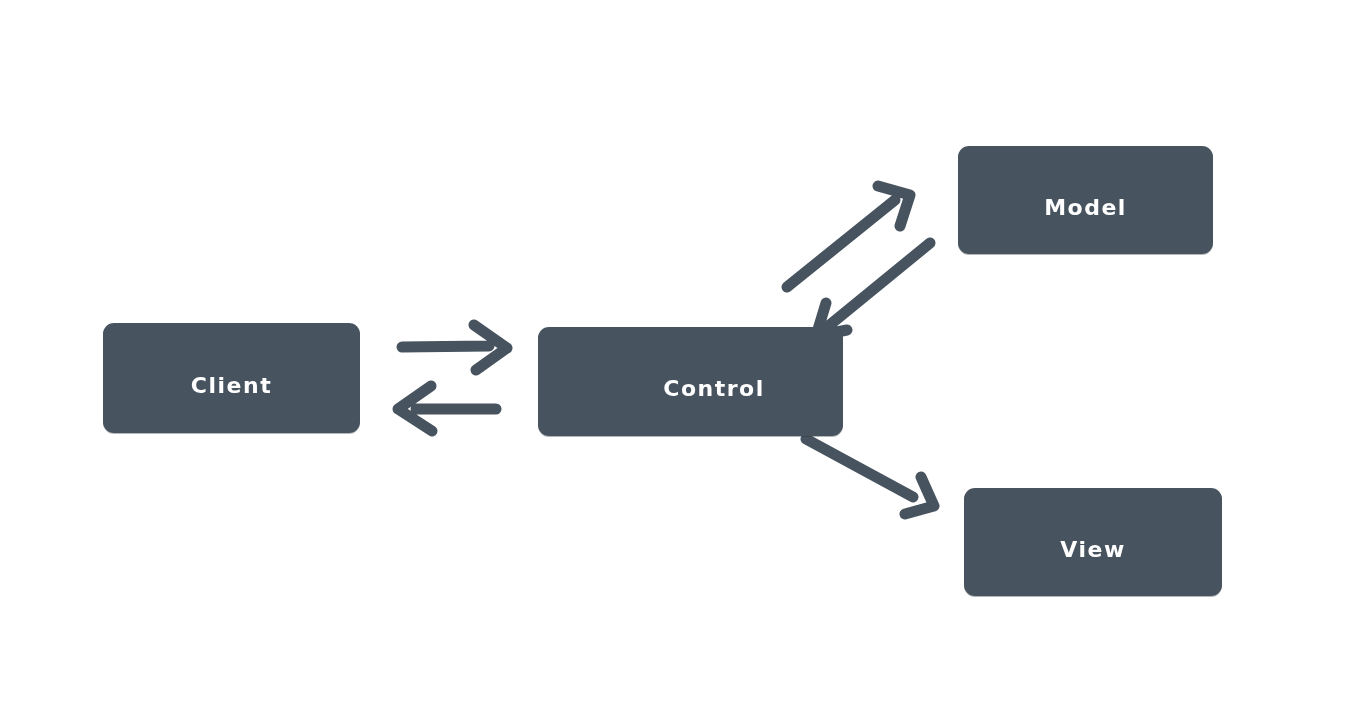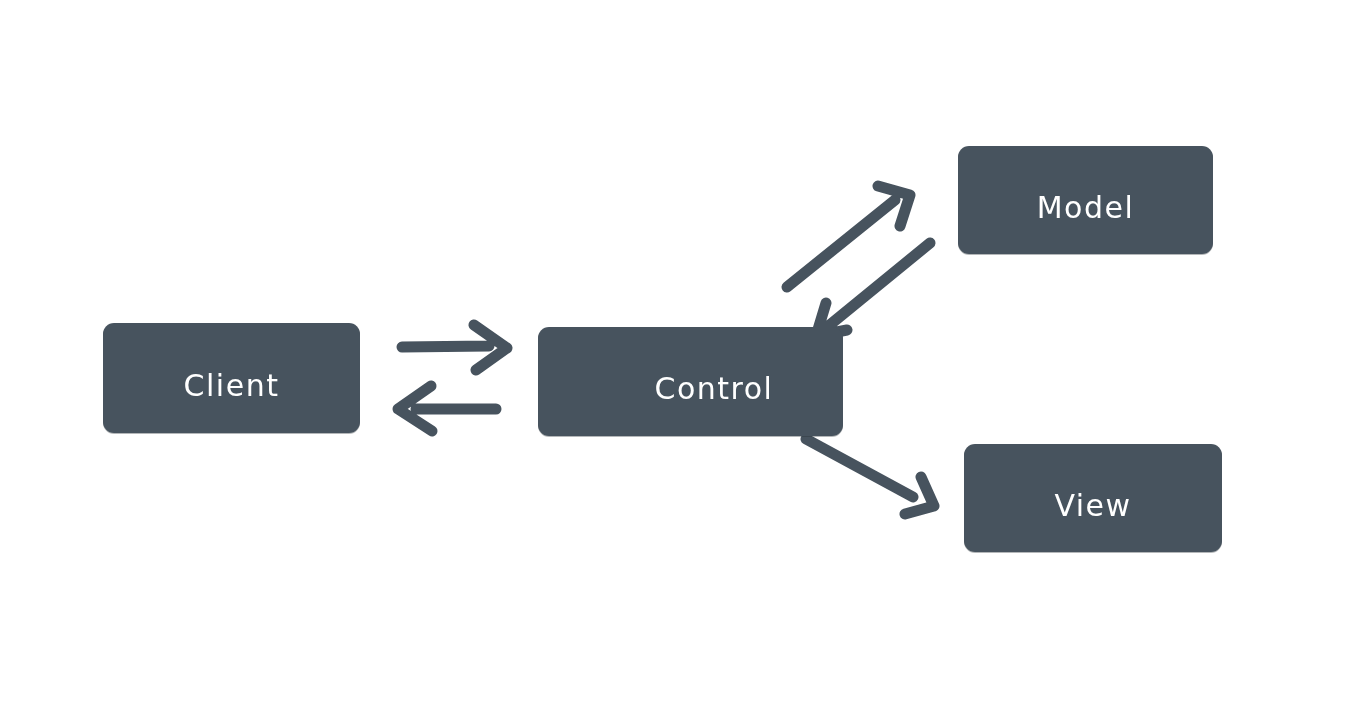--- a/index.html
+++ b/index.html
@@ -33,29 +33,29 @@
     position: absolute;
     display: flex;
     align-items: center;
     justify-content: center;
     background: var(--node_fill, #47535e);
     border-radius: 11px;
     box-shadow: 0 1px 0 rgba(40,48,55,0.35);
   }
   .node span {
     color: var(--node_text, #ffffff);
-    font-size: 30px;
+    font-size: 22px;
     letter-spacing: 1.5px;
-    font-weight: 400;
+    font-weight: 700;
     margin-top: 14px;
   }
   #node-client  { left: 103px; top: 323px; width: 257px; height: 110px; }
   #node-control { left: 538px; top: 327px; width: 258px; height: 109px; padding-left: 47px; }
   #node-model   { left: 958px; top: 146px; width: 255px; height: 108px; }
-  #node-view    { left: 964px; top: 444px; width: 258px; height: 108px; }
+  #node-view    { left: 964px; top: 488px; width: 258px; height: 108px; }
 </style>
 </head>
 <body>
 
 <div id="canvas">
 
   <svg id="arrows" viewBox="0 0 1348 703" xmlns="http://www.w3.org/2000/svg">
 
     <path d="M402 347 L489 346 M474 325 L507 348 L476 370"></path>
 

